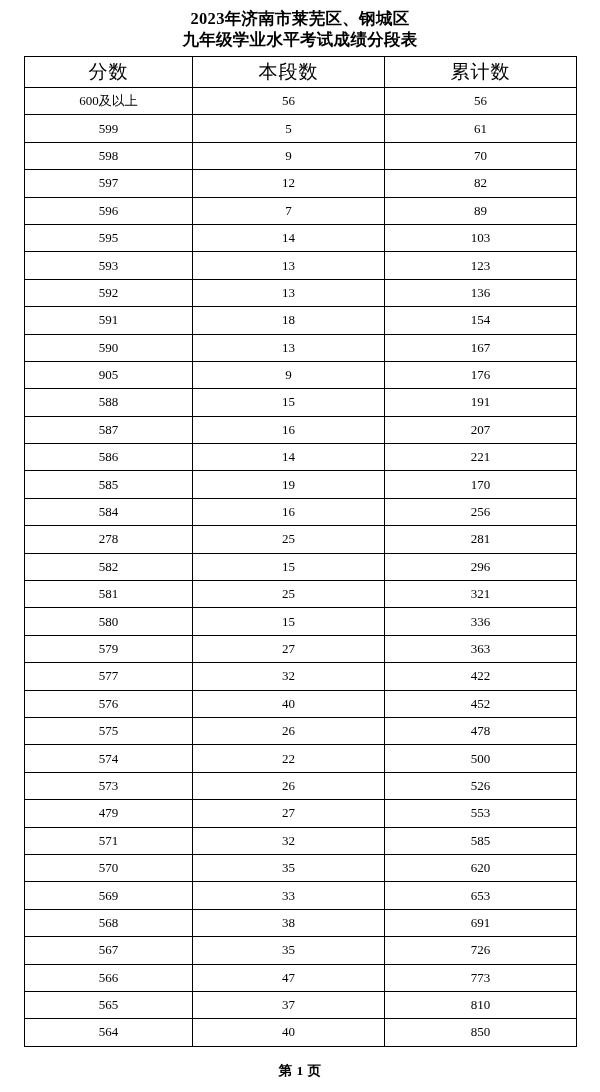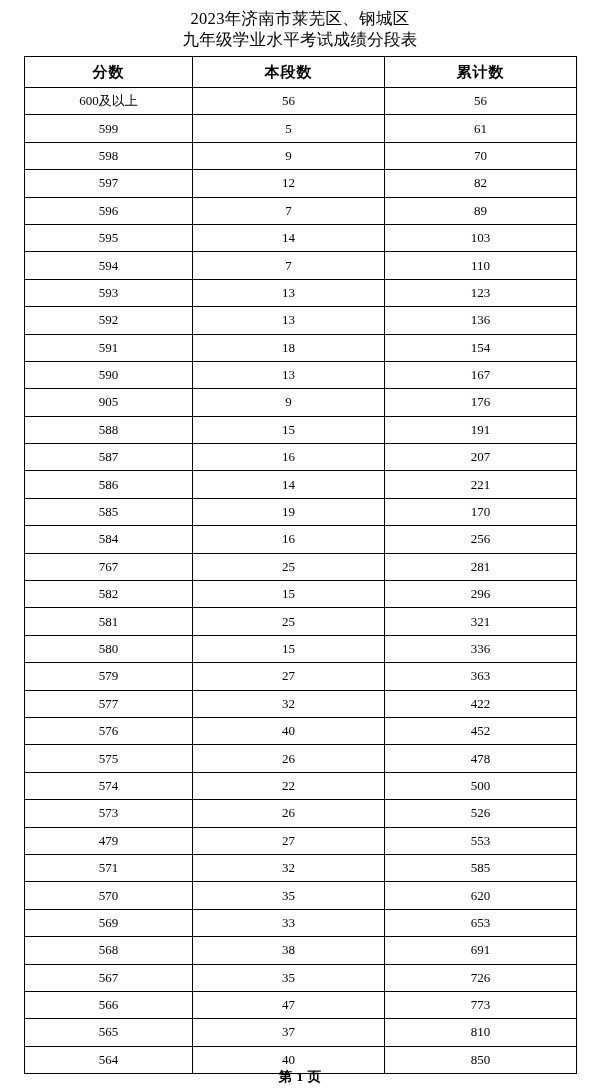--- a/index.html
+++ b/index.html
@@ -16,21 +16,21 @@
   }
   .page {
     width: 600px;
     height: 1092px;
     position: relative;
     box-sizing: border-box;
     padding: 6px 24px 0 24px;
   }
   .title-block {
     text-align: center;
-    font-weight: normal;
+    font-weight: bold;
     font-size: 16.5px;
     line-height: 21px;
     letter-spacing: 0.3px;
     margin: 2px 0 6px 0;
   }
   .title-line {
     display: block;
     white-space: nowrap;
   }
   table.grade-table {
@@ -41,36 +41,36 @@
   }
   table.grade-table th,
   table.grade-table td {
     border: 1px solid #000000;
     text-align: center;
     vertical-align: middle;
     padding: 0;
   }
   table.grade-table th {
     height: 30px;
-    font-weight: bold;
-    font-size: 15px;
+    font-weight: normal;
+    font-size: 19px;
     letter-spacing: 1px;
   }
   table.grade-table td {
     height: 26.4px;
     font-size: 13px;
   }
   col.c1 { width: 168px; }
   col.c2 { width: 192px; }
   col.c3 { width: 192px; }
   .footer {
     position: absolute;
     left: 0;
     right: 0;
-    bottom: 6px;
+    bottom: 12px;
     text-align: center;
     font-size: 13.5px;
     font-weight: bold;
     letter-spacing: 0.5px;
   }
 </style>
 </head>
 <body>
 
 <div class="page">
@@ -118,25 +118,20 @@
           <td>596</td>
           <td>7</td>
           <td>89</td>
         </tr>
         <tr>
           <td>595</td>
           <td>14</td>
           <td>103</td>
         </tr>
         <tr>
-          <td>594</td>
-          <td>7</td>
-          <td>110</td>
-        </tr>
-        <tr>
           <td>593</td>
           <td>13</td>
           <td>123</td>
         </tr>
         <tr>
           <td>592</td>
           <td>13</td>
           <td>136</td>
         </tr>
         <tr>
@@ -173,21 +168,21 @@
           <td>585</td>
           <td>19</td>
           <td>170</td>
         </tr>
         <tr>
           <td>584</td>
           <td>16</td>
           <td>256</td>
         </tr>
         <tr>
-          <td>767</td>
+          <td>278</td>
           <td>25</td>
           <td>281</td>
         </tr>
         <tr>
           <td>582</td>
           <td>15</td>
           <td>296</td>
         </tr>
         <tr>
           <td>581</td>

